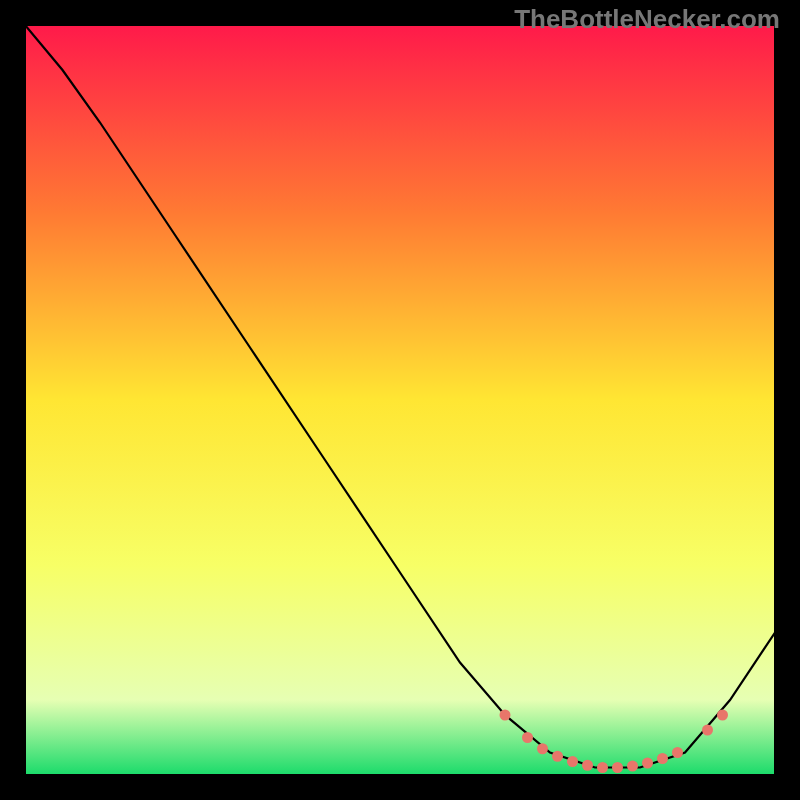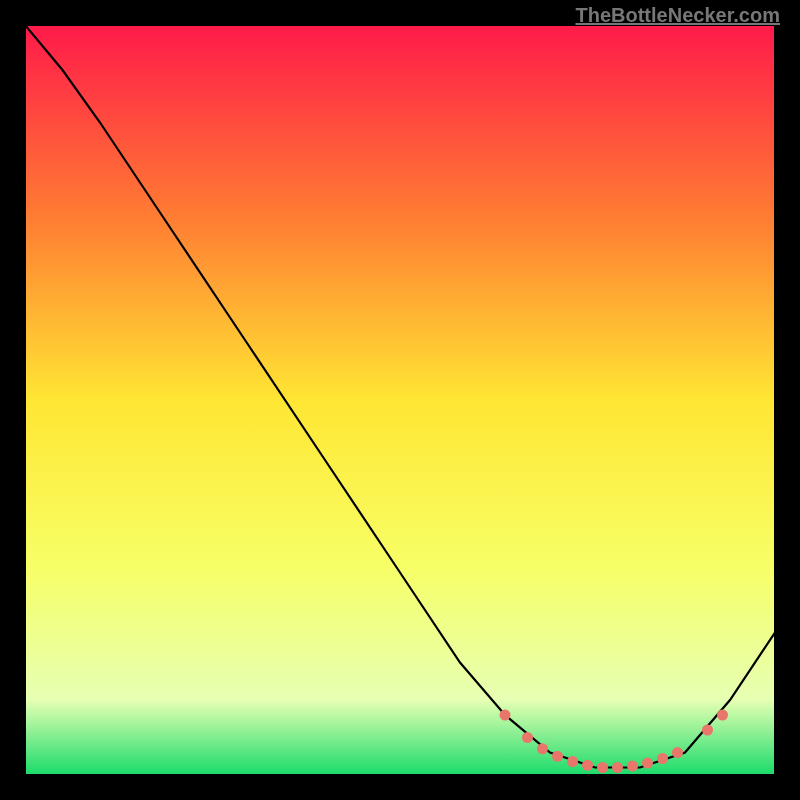--- a/index.html
+++ b/index.html
@@ -9,24 +9,23 @@
     height: 800px;
     background: #000;
     position: relative;
     font-family: Arial, sans-serif;
   }
   .attribution {
     position: absolute;
     top: 4px;
     right: 20px;
     color: #777;
-    font-size: 20px;
+    font-size: 26px;
     font-weight: bold;
     z-index: 10;
-    text-decoration: underline;
   }
   .plot-area {
     position: absolute;
     left: 25px;
     top: 25px;
     width: 750px;
     height: 750px;
   }
   svg {
     position: absolute;

